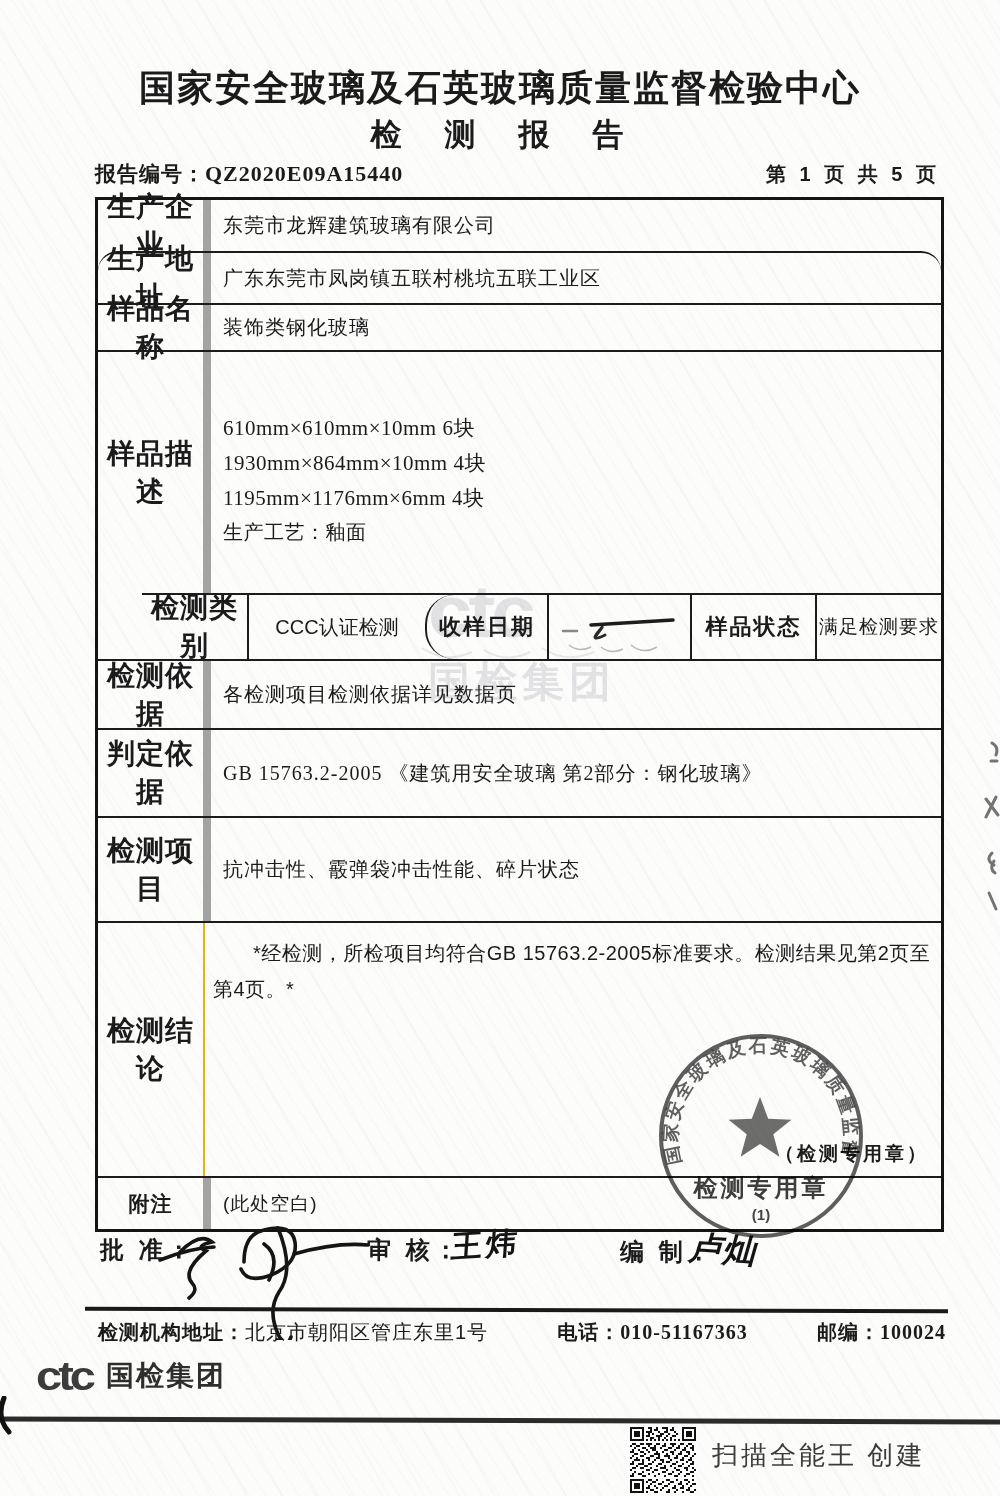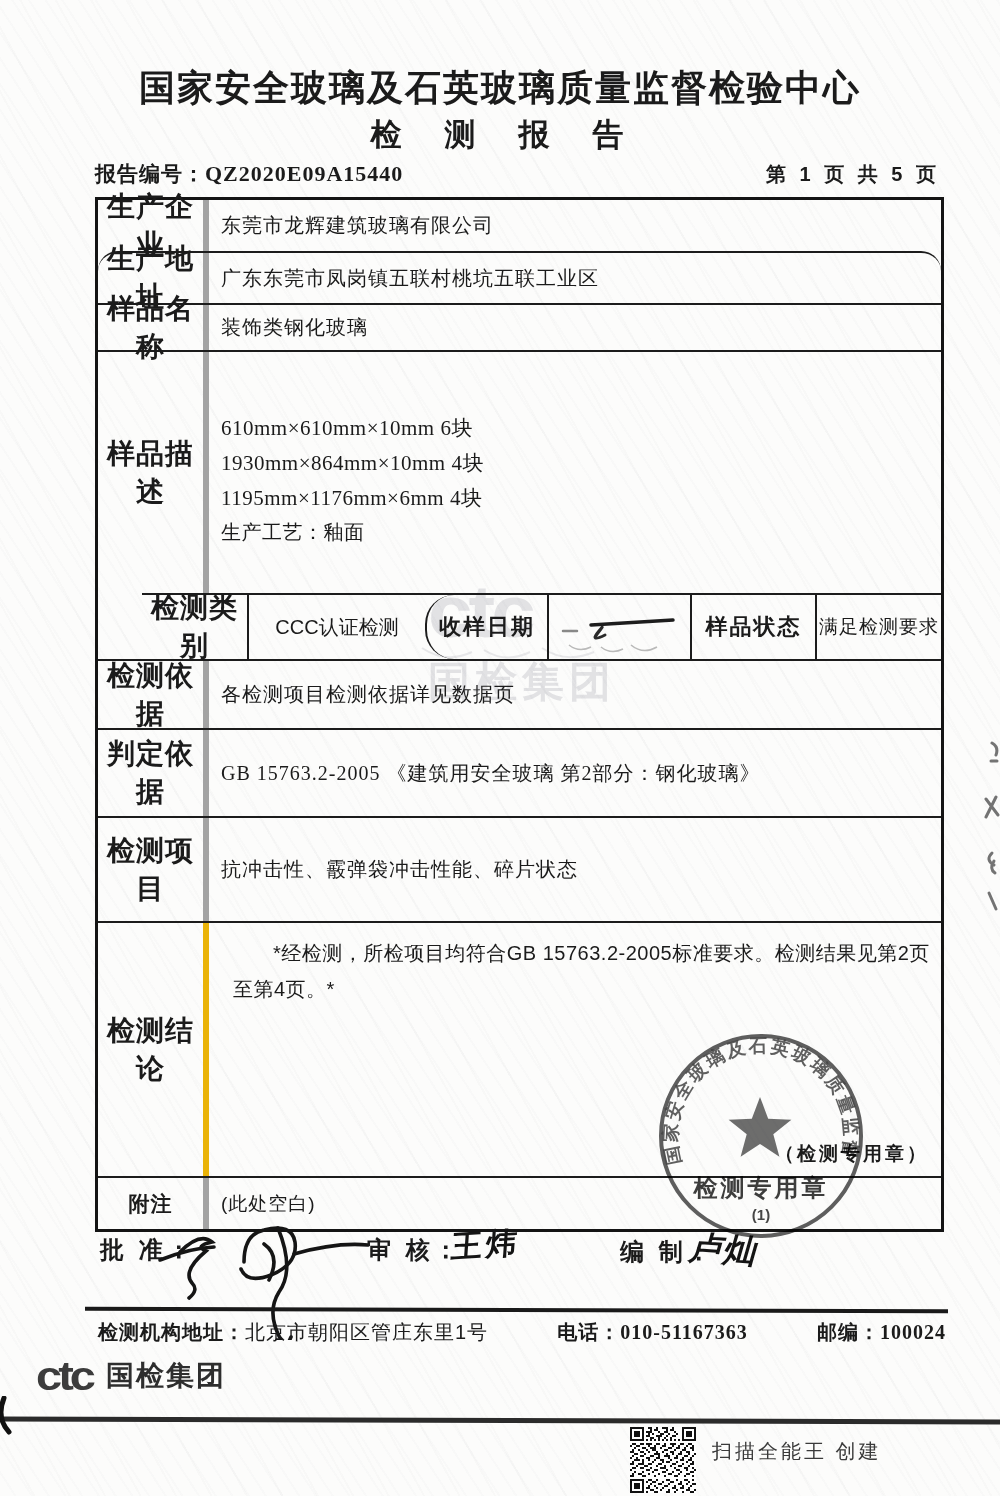--- a/index.html
+++ b/index.html
@@ -26,27 +26,27 @@
   .wm-name{font-size:42px;font-weight:800;letter-spacing:5px;margin-top:8px;}
   .wm-arcs{position:absolute;left:-10px;top:66px;}
 
   .tbl{position:absolute;top:197px;left:95px;width:843px;border:3px solid #141414;z-index:2;}
   .trow{display:flex;border-top:2px solid #1c1c1c;box-sizing:border-box;}
   .trow:first-child{border-top:none;}
   .cell{box-sizing:border-box;min-width:0;}
   .lblc{flex:0 0 105px;display:flex;align-items:center;justify-content:center;
         font-weight:700;font-size:28px;letter-spacing:1px;text-align:center;}
   .valc{flex:1;display:flex;align-items:center;padding:20px 12px;font-size:20px;
-        border-left:6px solid #a3a3a3;letter-spacing:1px;text-align:center;}
+        border-left:8px solid #a3a3a3;letter-spacing:1px;text-align:center;}
   .fixc{flex:0 0 auto;display:flex;align-items:center;justify-content:center;
         border-left:2px solid #1c1c1c;font-size:20px;}
   .head-mid{font-weight:700;font-size:22px;letter-spacing:2px;}
   .desc-lines{flex-direction:column;align-items:flex-start;justify-content:center;gap:7px;
               font-family:"Liberation Serif",serif;font-size:21px;letter-spacing:.5px;}
-  .conc-val{position:relative;display:block;border-left:6px solid #eab308;flex:1;padding-left:16px;}
+  .conc-val{position:relative;display:block;border-left:2px solid #eab308;flex:1;}
   .conc-text{margin:12px 10px 0 8px;text-indent:2em;font-size:20px;line-height:1.8;letter-spacing:.5px;}
   .sign-date{position:absolute;right:4px;top:176px;font-weight:700;font-size:22px;
              letter-spacing:1px;z-index:6;}
   .seal-note{position:absolute;right:12px;top:218px;font-weight:700;font-size:19px;
              letter-spacing:3px;z-index:6;}
 
   .stamp{position:absolute;left:656px;top:1030px;width:214px;height:218px;z-index:5;
          mix-blend-mode:multiply;opacity:.9;}
 
   .signoff{position:absolute;top:1222px;left:95px;width:845px;height:100px;z-index:3;}
@@ -67,21 +67,21 @@
   .brand{position:absolute;top:1348px;left:36px;display:flex;align-items:center;z-index:3;}
   .brand-ctc{font-size:47px;font-weight:900;letter-spacing:-4px;color:#3c3c3c;transform:scaleY(.88);}
   .brand-name{font-size:28px;font-weight:800;color:#2e2e2e;margin-left:14px;letter-spacing:2px;}
 
   .page-edge{position:absolute;top:1418px;left:-4px;width:1010px;height:5px;background:#2b2b2b;
              transform:rotate(.18deg);border-radius:2px;z-index:3;}
   .corner-mark{position:absolute;left:-3px;top:1396px;z-index:4;}
   .edge-marks{position:absolute;right:0;top:735px;z-index:2;}
 
   .qr{position:absolute;left:630px;top:1427px;width:66px;height:66px;z-index:3;}
-  .scan-caption{position:absolute;left:712px;top:1438px;font-size:20px;color:#3a3a3a;
+  .scan-caption{position:absolute;left:712px;top:1438px;font-size:26px;color:#3a3a3a;
                 letter-spacing:3px;font-weight:400;z-index:3;}
 
   .stamp text{font-family:"Liberation Sans",sans-serif;}
 </style>
 </head>
 <body>
 
 <div class="page">
 
   <div class="wm">

